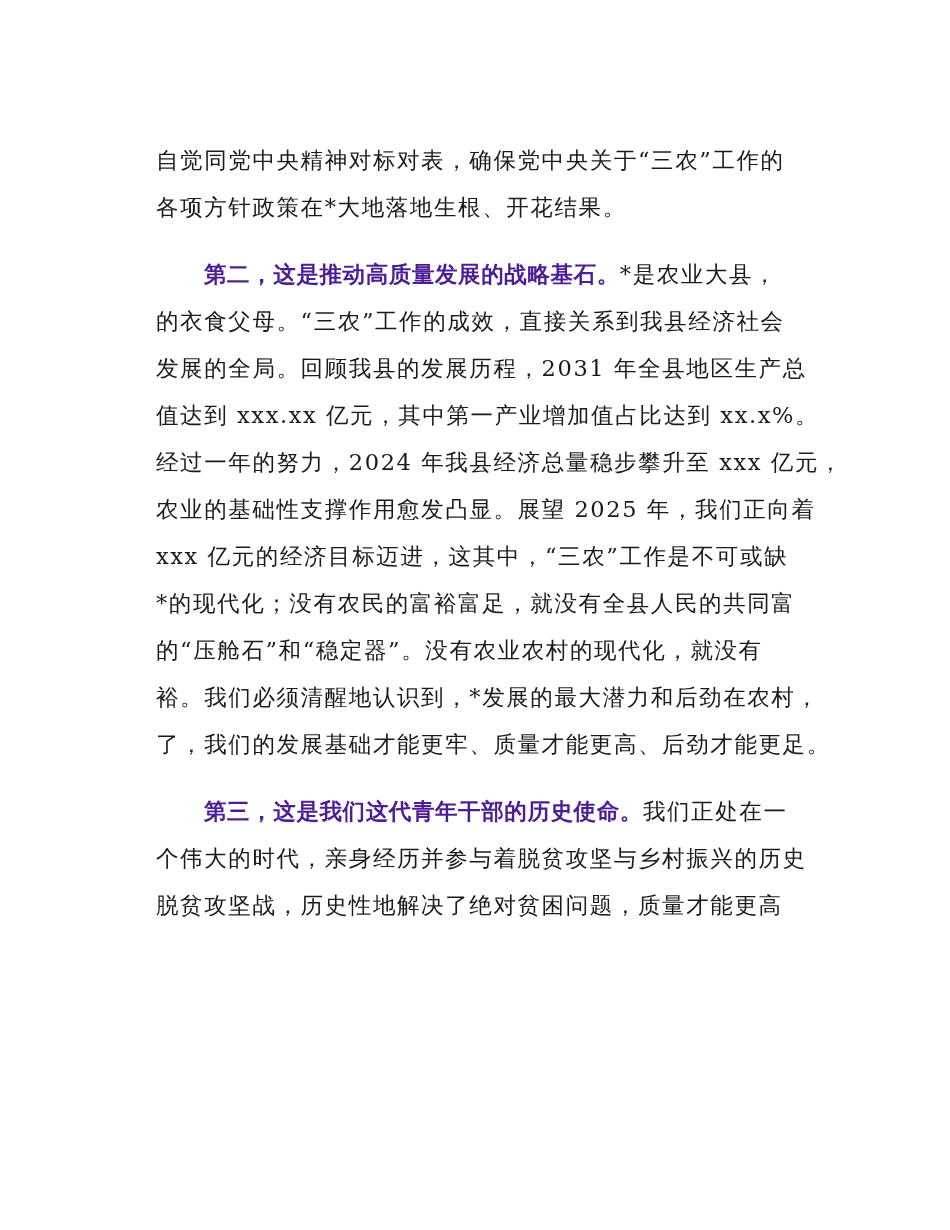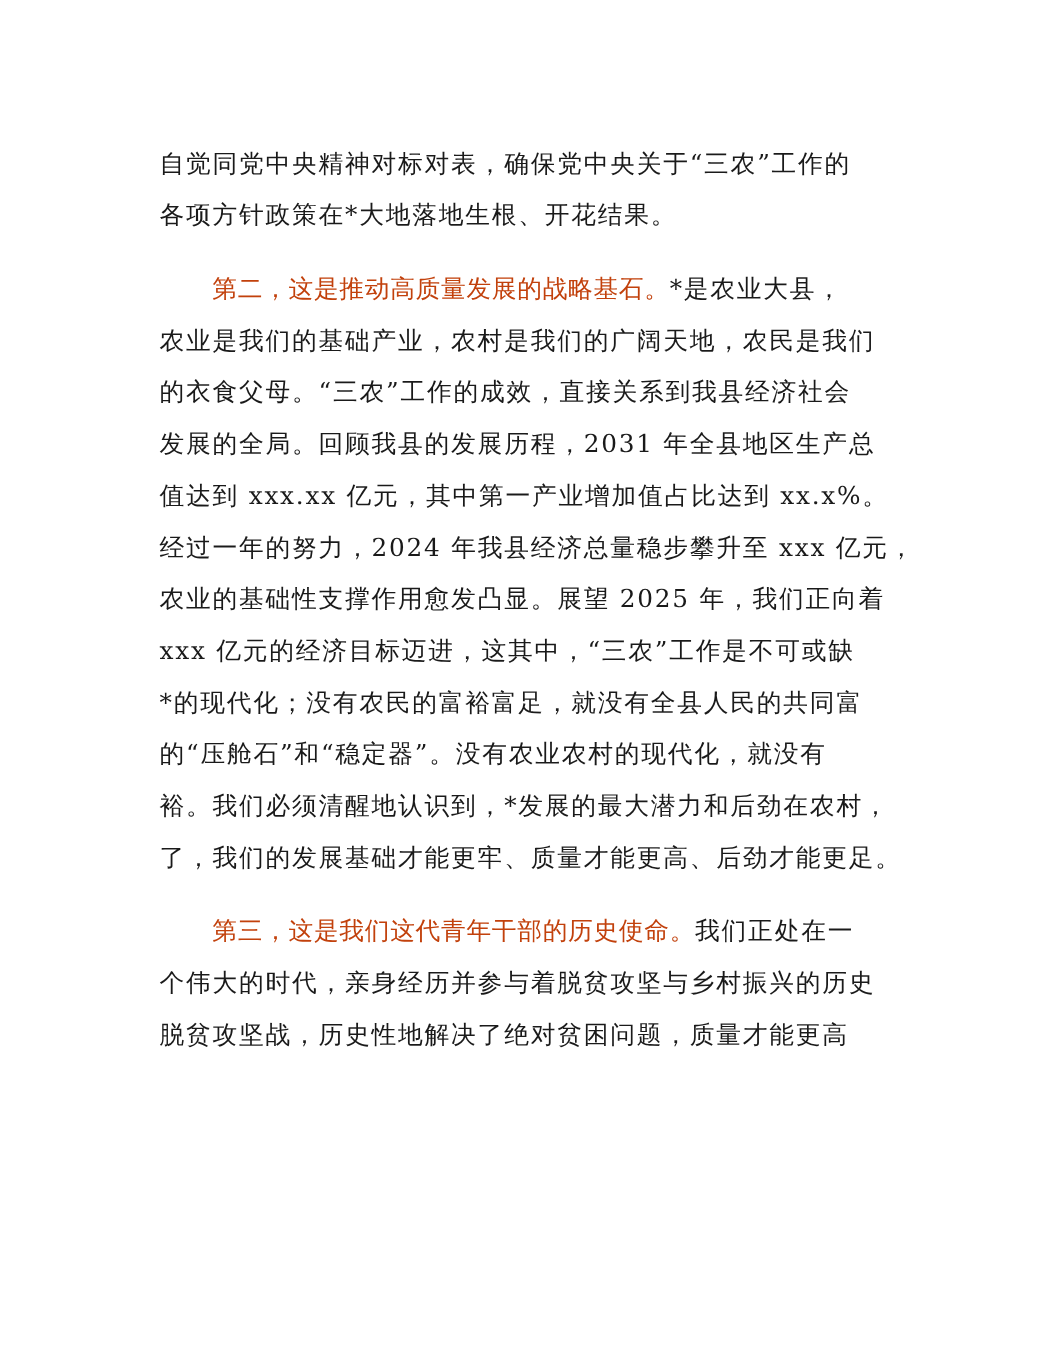--- a/index.html
+++ b/index.html
@@ -8,47 +8,46 @@
     position: absolute;
     left: 141px;
     top: 122px;
     width: 672px;
     font-family: "DejaVu Serif", "Liberation Serif", serif;
     font-size: 22.5px;
     color: #1a1a1a;
     letter-spacing: 1.6px;
   }
   .para {
-    margin: 4px;
+    margin: 15px;
     line-height: 47px;
     text-align: justify;
   }
   .para + .para { margin-top: 20px; }
   .indent { text-indent: 48px; }
   .lead {
     font-family: "DejaVu Sans", "Liberation Sans", sans-serif;
-    font-weight: normal;
-    color: #c2410c;
+    font-weight: bold;
+    color: #4c1d95;
     letter-spacing: 0.6px;
   }
   .line { display: block; white-space: nowrap; }
 </style>
 </head>
 <body>
 
 <div class="page">
 
   <p class="para">
     <span class="line">自觉同党中央精神对标对表，确保党中央关于“三农”工作的</span>
     <span class="line">各项方针政策在*大地落地生根、开花结果。</span>
   </p>
 
   <p class="para">
     <span class="line indent"><span class="lead">第二，这是推动高质量发展的战略基石。</span><span>*是农业大县，</span></span>
-    <span class="line">农业是我们的基础产业，农村是我们的广阔天地，农民是我们</span>
     <span class="line">的衣食父母。“三农”工作的成效，直接关系到我县经济社会</span>
     <span class="line">发展的全局。回顾我县的发展历程，2031 年全县地区生产总</span>
     <span class="line">值达到 xxx.xx 亿元，其中第一产业增加值占比达到 xx.x%。</span>
     <span class="line">经过一年的努力，2024 年我县经济总量稳步攀升至 xxx 亿元，</span>
     <span class="line">农业的基础性支撑作用愈发凸显。展望 2025 年，我们正向着</span>
     <span class="line">xxx 亿元的经济目标迈进，这其中，“三农”工作是不可或缺</span>
     <span class="line">*的现代化；没有农民的富裕富足，就没有全县人民的共同富</span>
     <span class="line">的“压舱石”和“稳定器”。没有农业农村的现代化，就没有</span>
     <span class="line">裕。我们必须清醒地认识到，*发展的最大潜力和后劲在农村，</span>
     <span class="line">了，我们的发展基础才能更牢、质量才能更高、后劲才能更足。</span>

